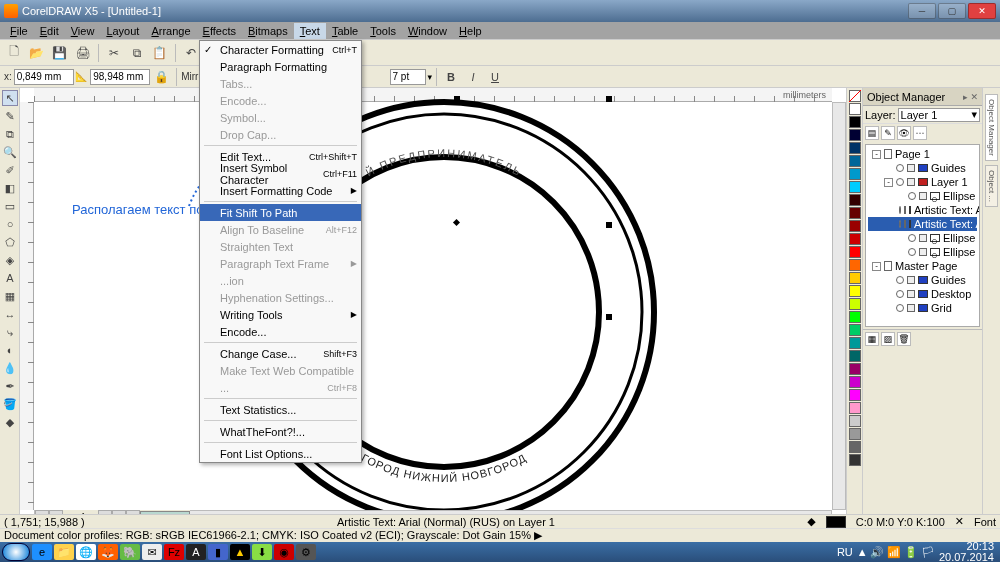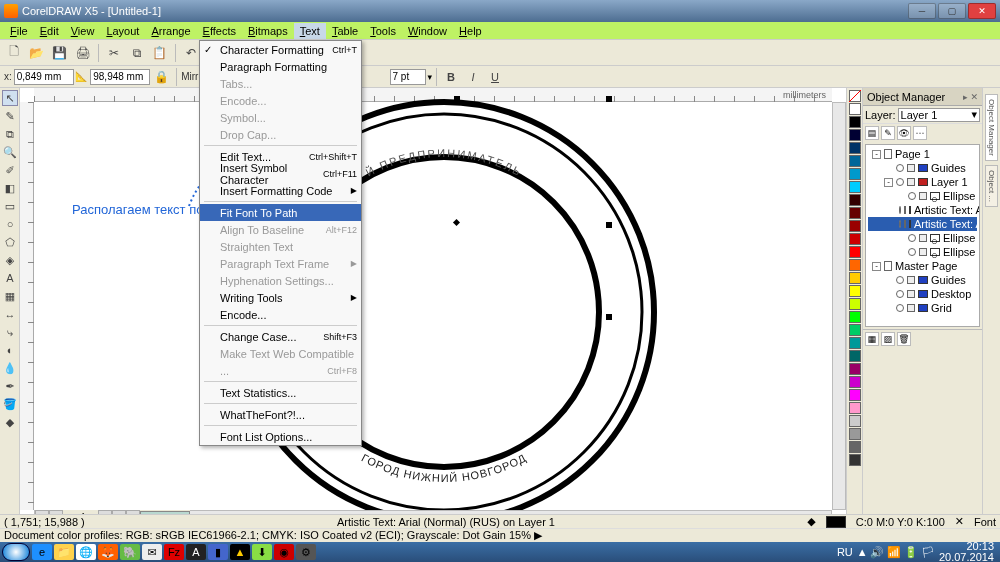--- a/index.html
+++ b/index.html
@@ -3,21 +3,21 @@
 <meta charset="utf-8">
 <style>
 *{margin:0;padding:0;box-sizing:border-box;font-family:"Segoe UI",Tahoma,sans-serif;font-size:11px;-webkit-user-select:none}
 body{width:1000px;height:562px;overflow:hidden;background:#fff;position:relative}
 .titlebar{height:22px;background:linear-gradient(#8aa8c8,#4d6d91);display:flex;align-items:center;padding:0 4px;color:#fff}
 .titlebar .app-icon{width:14px;height:14px;background:linear-gradient(#ffa000,#ff6000);border-radius:2px;margin-right:4px}
 .titlebar-title{flex:1;font-size:11px}
 .win-buttons{display:flex;gap:2px}
 .win-btn{width:28px;height:16px;background:rgba(255,255,255,.2);border:1px solid rgba(0,0,0,.3);border-radius:2px;display:flex;align-items:center;justify-content:center;font-size:9px;color:#333}
 .win-btn.close{background:#e04040;color:#fff}
-.menubar{height:18px;background:#bef264;border-bottom:1px solid #ccc;display:flex;padding-left:4px;align-items:center}
+.menubar{height:18px;background:#a3a3a3;border-bottom:1px solid #ccc;display:flex;padding-left:4px;align-items:center}
 .menu-item{padding:2px 6px;font-size:11px;cursor:default}
 .menu-item.active{background:#c8d8e8}
 .toolbar{height:26px;background:#ece9d8;border-bottom:1px solid #ccc;display:flex;align-items:center;padding:0 4px;gap:3px}
 .tb-btn{width:20px;height:20px;border:1px solid transparent;border-radius:2px;display:flex;align-items:center;justify-content:center;font-size:12px;color:#444}
 .tb-sep{width:1px;height:18px;background:#bbb;margin:0 2px}
 .prop-bar{height:22px;background:#ece9d8;border-bottom:1px solid #ccc;display:flex;align-items:center;padding:0 4px;gap:2px;font-size:10px}
 .prop-input{width:60px;height:16px;border:1px solid #999;background:#fff;font-size:10px;padding:0 2px}
 .prop-label{font-size:10px;color:#333}
 .workspace{position:absolute;top:88px;left:0;right:0;bottom:38px;display:flex}
 .toolbox{width:20px;background:#ece9d8;border-right:1px solid #ccc;display:flex;flex-direction:column;padding:2px;gap:2px}
@@ -470,32 +470,35 @@
     <div class="dd-item">
       <span>Insert Symbol Character</span>
       <span class="shortcut">Ctrl+F11</span>
     </div>
     <div class="dd-item">
       <span>Insert Formatting Code</span>
       <span class="arrow">▶</span>
     </div>
     <div class="dd-sep"></div>
     <div class="dd-item highlighted">
-      <span>Fit Font To Path</span>
+      <span>Fit Shift To Path</span>
     </div>
     <div class="dd-item disabled">
       <span>Align To Baseline</span>
       <span class="shortcut">Alt+F12</span>
     </div>
     <div class="dd-item disabled">
       <span>Straighten Text</span>
     </div>
     <div class="dd-item disabled">
       <span>Paragraph Text Frame</span>
       <span class="arrow">▶</span>
+    </div>
+    <div class="dd-item disabled">
+      <span>...ion</span>
     </div>
     <div class="dd-item disabled">
       <span>Hyphenation Settings...</span>
     </div>
     <div class="dd-item">
       <span>Writing Tools</span>
       <span class="arrow">▶</span>
     </div>
     <div class="dd-item">
       <span>Encode...</span>

